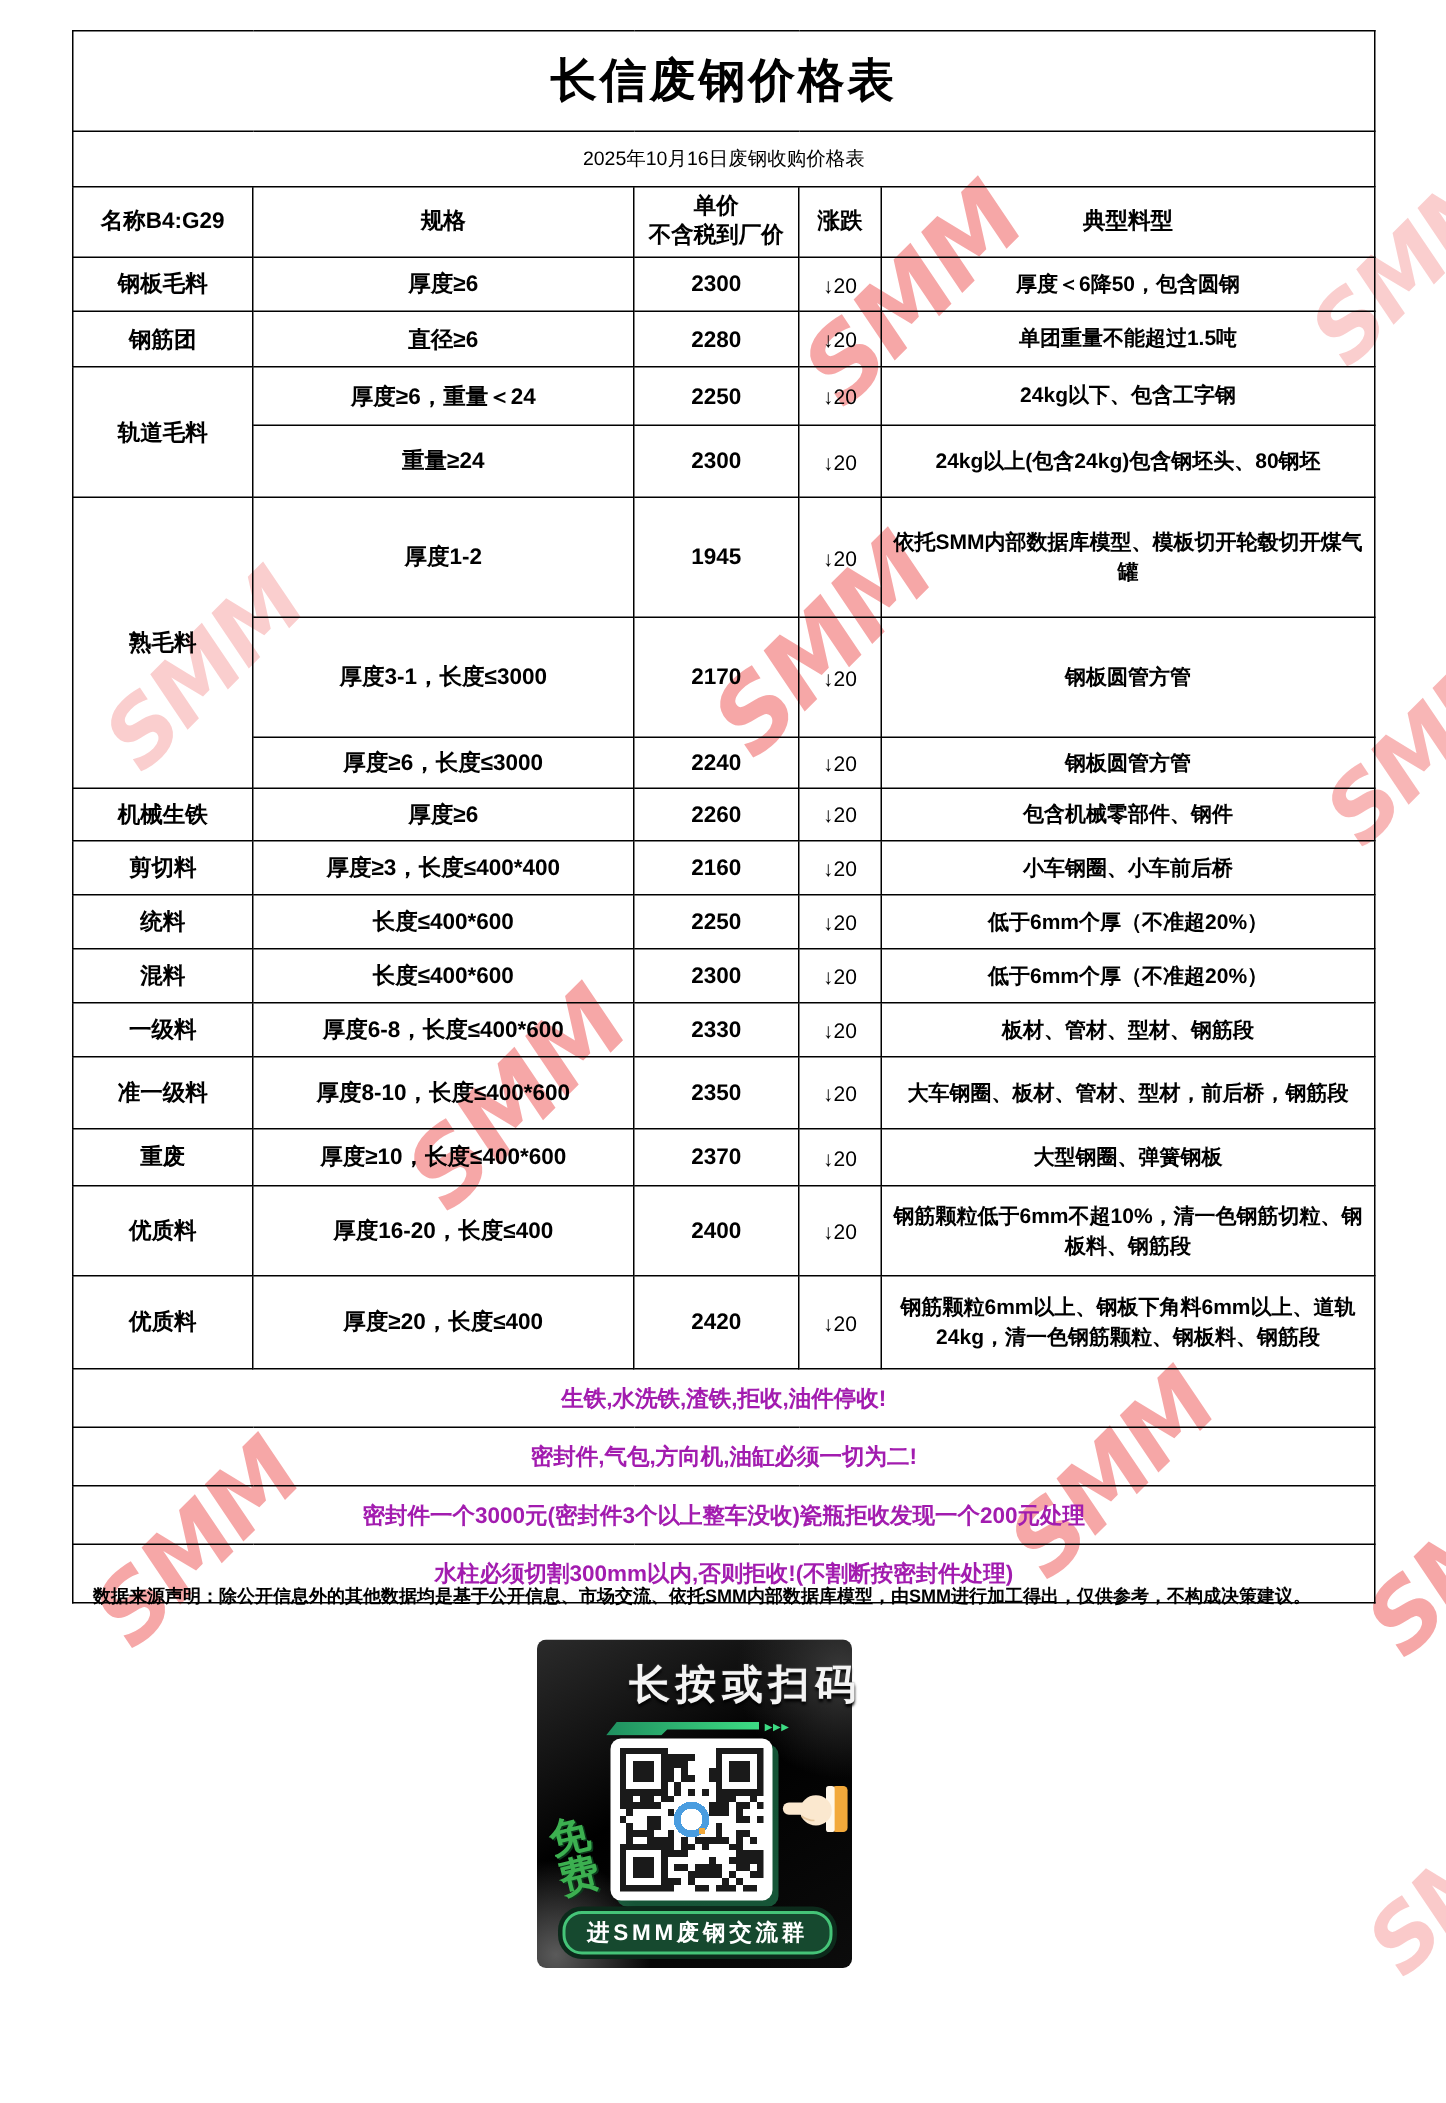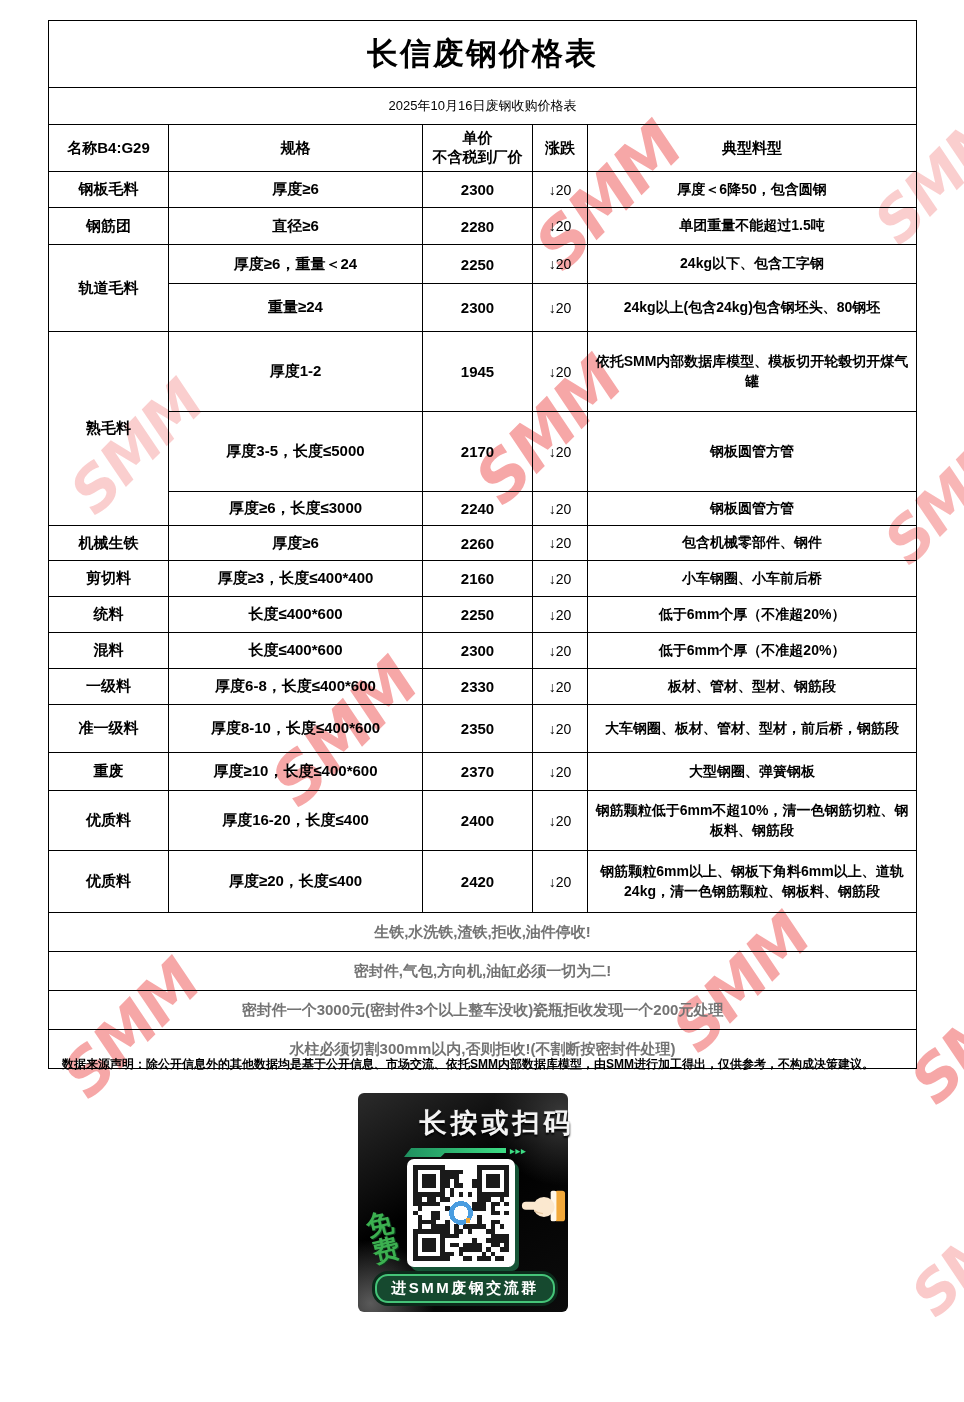--- a/index.html
+++ b/index.html
@@ -17,21 +17,21 @@
   table.price td{border:1px solid #000;text-align:center;vertical-align:middle;
       padding:2px 5px;overflow:hidden;}
   td.t-title{height:62px;font-size:31px;font-weight:bold;letter-spacing:2px;}
   td.t-sub{height:32px;font-size:13px;font-weight:500;}
   tr.head td{height:42px;font-size:15px;font-weight:bold;line-height:1.25;}
   td.c-name{font-size:15px;font-weight:bold;}
   td.c-spec{font-size:15px;font-weight:bold;}
   td.c-price{font-size:15px;font-weight:bold;}
   td.c-change{font-size:14px;font-weight:400;}
   td.c-typical{font-size:14px;font-weight:bold;line-height:1.4;}
-  tr.notice-row td{height:34px;font-size:15px;font-weight:bold;color:#737373;}
+  tr.notice-row td{height:34px;font-size:15px;font-weight:bold;color:#a21caf;}
 
   
   .disclaimer{position:absolute;left:62px;top:1056px;width:866px;z-index:1;
       font-size:12px;font-weight:600;}
   .contact{position:absolute;left:0;top:1324px;width:964px;text-align:center;
       font-size:14px;font-weight:bold;z-index:1;}
 
   
   .qr-card{position:absolute;left:358px;top:1093px;width:210px;height:219px;z-index:2;
       border-radius:6px;
@@ -134,21 +134,21 @@
           <td class="c-typical">24kg以上(包含24kg)包含钢坯头、80钢坯</td>
         </tr>
         <tr style="height: 80px;">
           <td class="c-name" rowspan="3">熟毛料</td>
           <td class="c-spec">厚度1-2</td>
           <td class="c-price">1945</td>
           <td class="c-change">↓20</td>
           <td class="c-typical">依托SMM内部数据库模型、模板切开轮毂切开煤气罐</td>
         </tr>
         <tr style="height: 80px;">
-          <td class="c-spec">厚度3-5，长度≤5000</td>
+          <td class="c-spec">厚度3-1，长度≤3000</td>
           <td class="c-price">2170</td>
           <td class="c-change">↓20</td>
           <td class="c-typical">钢板圆管方管</td>
         </tr>
         <tr style="height: 34px;">
           <td class="c-spec">厚度≥6，长度≤3000</td>
           <td class="c-price">2240</td>
           <td class="c-change">↓20</td>
           <td class="c-typical">钢板圆管方管</td>
         </tr>

